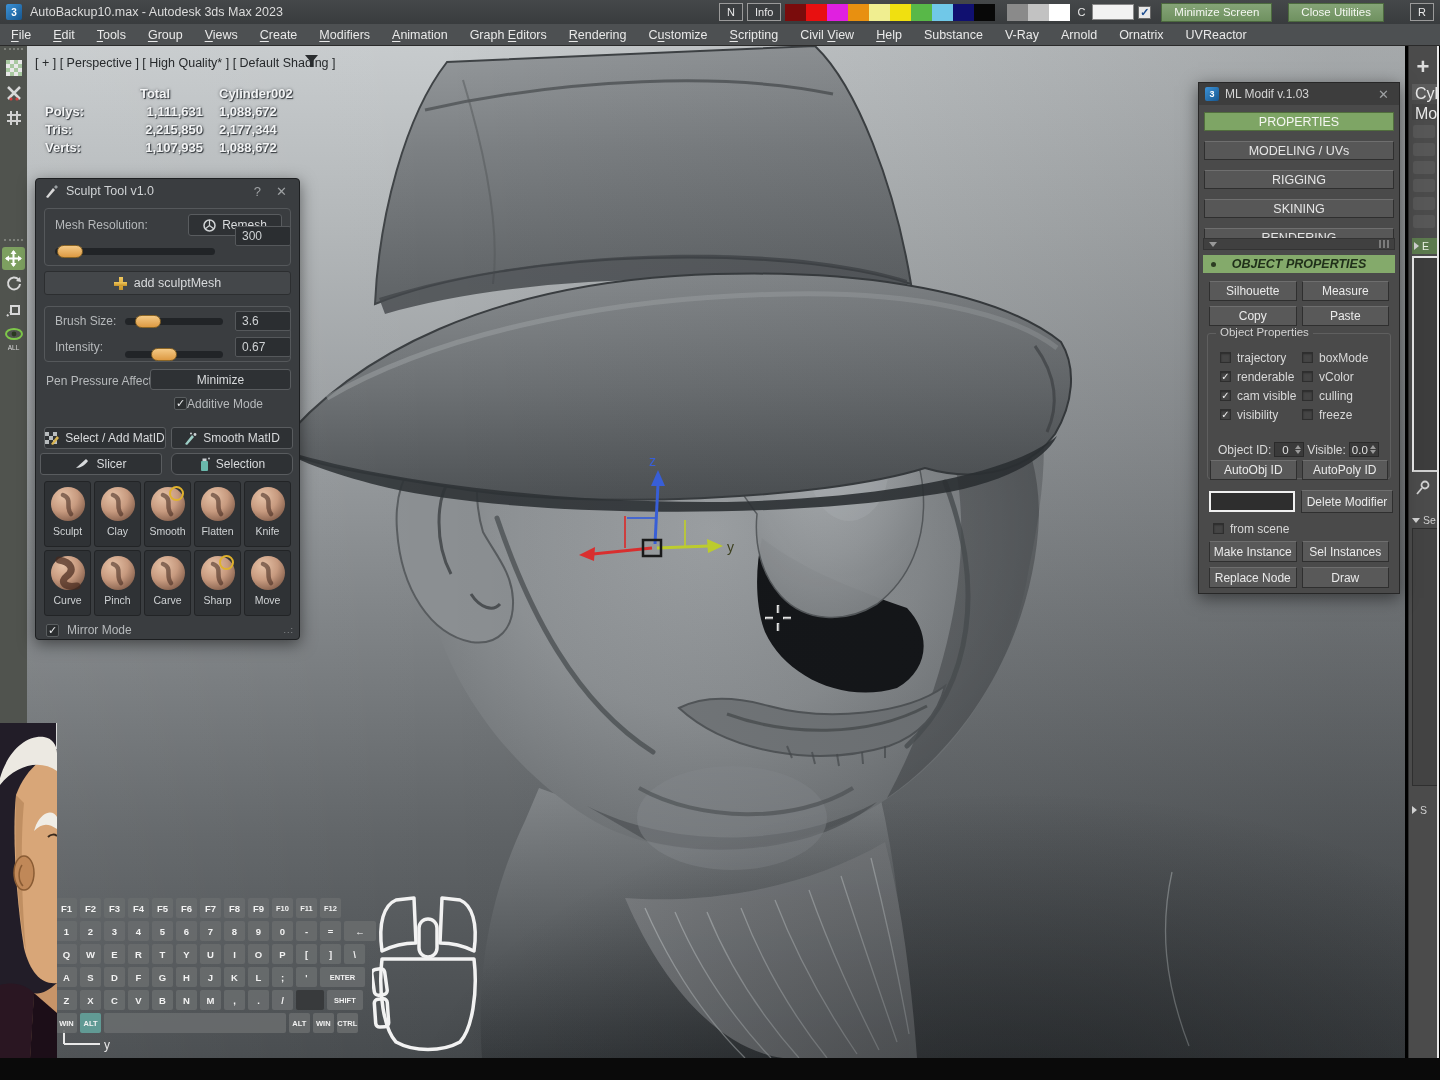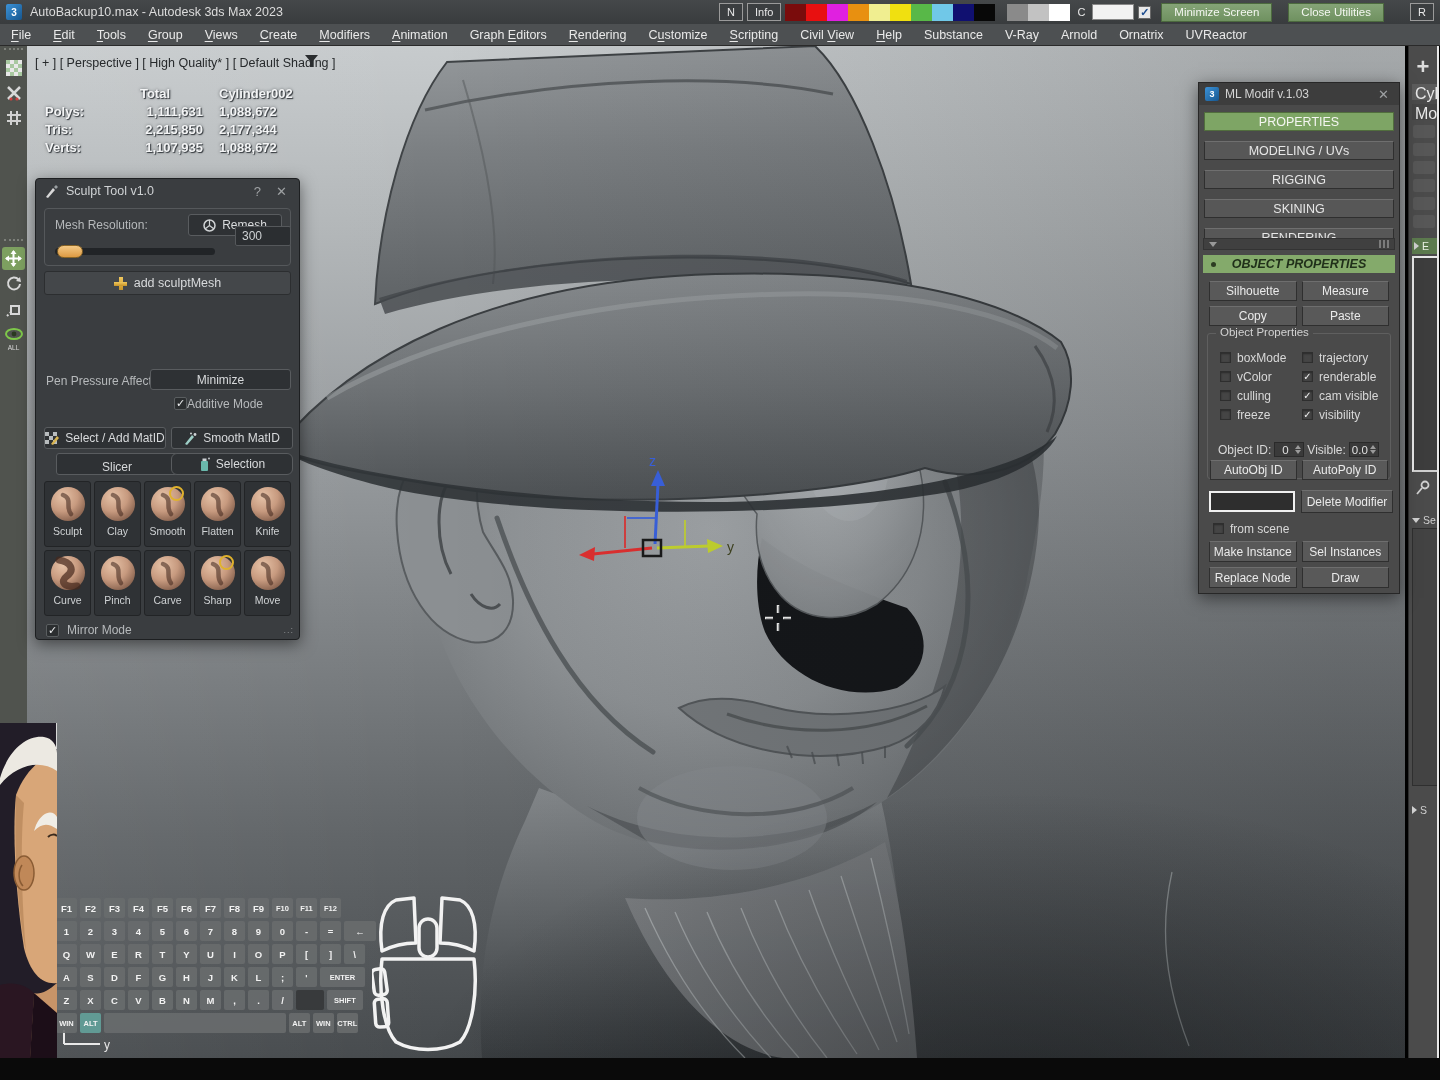--- a/index.html
+++ b/index.html
@@ -464,20 +464,32 @@
       <div class="handle" style="left:2px;"></div>
     </div>
     <div class="valbox abs" style="left:190px; top:17px; width:56px;">300</div>
   </div>
 
   <div class="wide-btn" style="top:92px;">
     <span class="gold-plus"></span>
     <span>add sculptMesh</span>
   </div>
 
+  <div class="sc-group" style="top:127px; height:56px;">
+    <span class="sc-label abs" style="left:10px; top:7px;">Brush Size:</span>
+    <div class="slider abs" style="left:80px; top:11px; width:98px;">
+      <div class="handle" style="left:10px;"></div>
+    </div>
+    <div class="valbox abs" style="left:190px; top:4px; width:56px;">3.6</div>
+    <span class="sc-label abs" style="left:10px; top:33px;">Intensity:</span>
+    <div class="slider abs" style="left:80px; top:37px; width:98px;">
+      <div class="handle" style="left:26px;"></div>
+    </div>
+    <div class="valbox abs" style="left:190px; top:30px; width:56px;">0.67</div>
+  </div>
 
   <span class="sc-label abs" style="left:10px; top:195px;">Pen Pressure Affects:</span>
   <div class="sc-btn abs" style="left:114px; top:190px; width:141px; height:21px;">Minimize</div>
 
   <div class="abs" style="left:138px; top:218px; display:flex; align-items:flex-start;">
     <span class="cb checked"></span>
     <span class="sc-label">Additive Mode</span>
   </div>
 
   <div class="sc-btn half-btn" style="left:8px; top:248px;">
@@ -492,21 +504,21 @@
     <span>Select / Add MatID</span>
   </div>
   <div class="sc-btn half-btn" style="left:135px; top:248px;">
     <svg width="13" height="13">
         <path d="M1,12 L8,3 L10,5 L3,13 Z" fill="#9fd0c8"></path>
         <circle cx="11" cy="2.5" r="1.4" fill="#cfd3d6"></circle>
         <circle cx="7" cy="1.5" r="1" fill="#cfd3d6"></circle>
       </svg>
     <span>Smooth MatID</span>
   </div>
-  <div class="sc-btn half-btn" style="left:20px; top:274px;flex-direction:column;">
+  <div class="sc-btn half-btn" style="left:4px; top:274px;">
     <svg width="15" height="12">
         <path d="M1,10 L11,1 L13,3 C10,7 6,10 1,10 Z" fill="#d8dadc"></path>
       </svg>
     <span>Slicer</span>
   </div>
   <div class="sc-btn half-btn" style="left:135px; top:274px;border-radius:6px;">
     <svg width="11" height="14">
         <rect x="2" y="4" width="7" height="10" rx="1" fill="#6ab8ac"></rect>
         <rect x="3.5" y="1.5" width="4" height="2.5" fill="#cfd3d6"></rect>
         <circle cx="10" cy="1.5" r="0.9" fill="#cfd3d6"></circle>
@@ -638,56 +650,56 @@
   <div class="ml-actions" style="top:198px;" id="mlActions">
       <div class="ml-btn">Silhouette</div>
       <div class="ml-btn">Measure</div>
       <div class="ml-btn">Copy</div>
       <div class="ml-btn">Paste</div>
     </div>
 
   <div class="ml-groupbox">
     <span class="ml-legend">Object Properties</span>
     <div class="cb-cols">
+      <div id="cbRight">
+          <div class="cbrow">
+            <span class="cb-sm"></span>
+            <span>trajectory</span>
+          </div>
+          <div class="cbrow">
+            <span class="cb-sm checked"></span>
+            <span>renderable</span>
+          </div>
+          <div class="cbrow">
+            <span class="cb-sm checked"></span>
+            <span>cam visible</span>
+          </div>
+          <div class="cbrow">
+            <span class="cb-sm checked"></span>
+            <span>visibility</span>
+          </div>
+        </div>
       <div id="cbLeft">
           <div class="cbrow">
             <span class="cb-sm"></span>
             <span>boxMode</span>
           </div>
           <div class="cbrow">
             <span class="cb-sm"></span>
             <span>vColor</span>
           </div>
           <div class="cbrow">
             <span class="cb-sm"></span>
             <span>culling</span>
           </div>
           <div class="cbrow">
             <span class="cb-sm"></span>
             <span>freeze</span>
           </div>
         </div>
-      <div id="cbRight">
-          <div class="cbrow">
-            <span class="cb-sm"></span>
-            <span>trajectory</span>
-          </div>
-          <div class="cbrow">
-            <span class="cb-sm checked"></span>
-            <span>renderable</span>
-          </div>
-          <div class="cbrow">
-            <span class="cb-sm checked"></span>
-            <span>cam visible</span>
-          </div>
-          <div class="cbrow">
-            <span class="cb-sm checked"></span>
-            <span>visibility</span>
-          </div>
-        </div>
     </div>
     <div class="objid-row">
       <span>Object ID:</span>
       <span class="spin">
         <span class="v">0</span>
         <span class="arr">
             <i class="up"></i>
             <i class="dn"></i>
           </span>
       </span>

